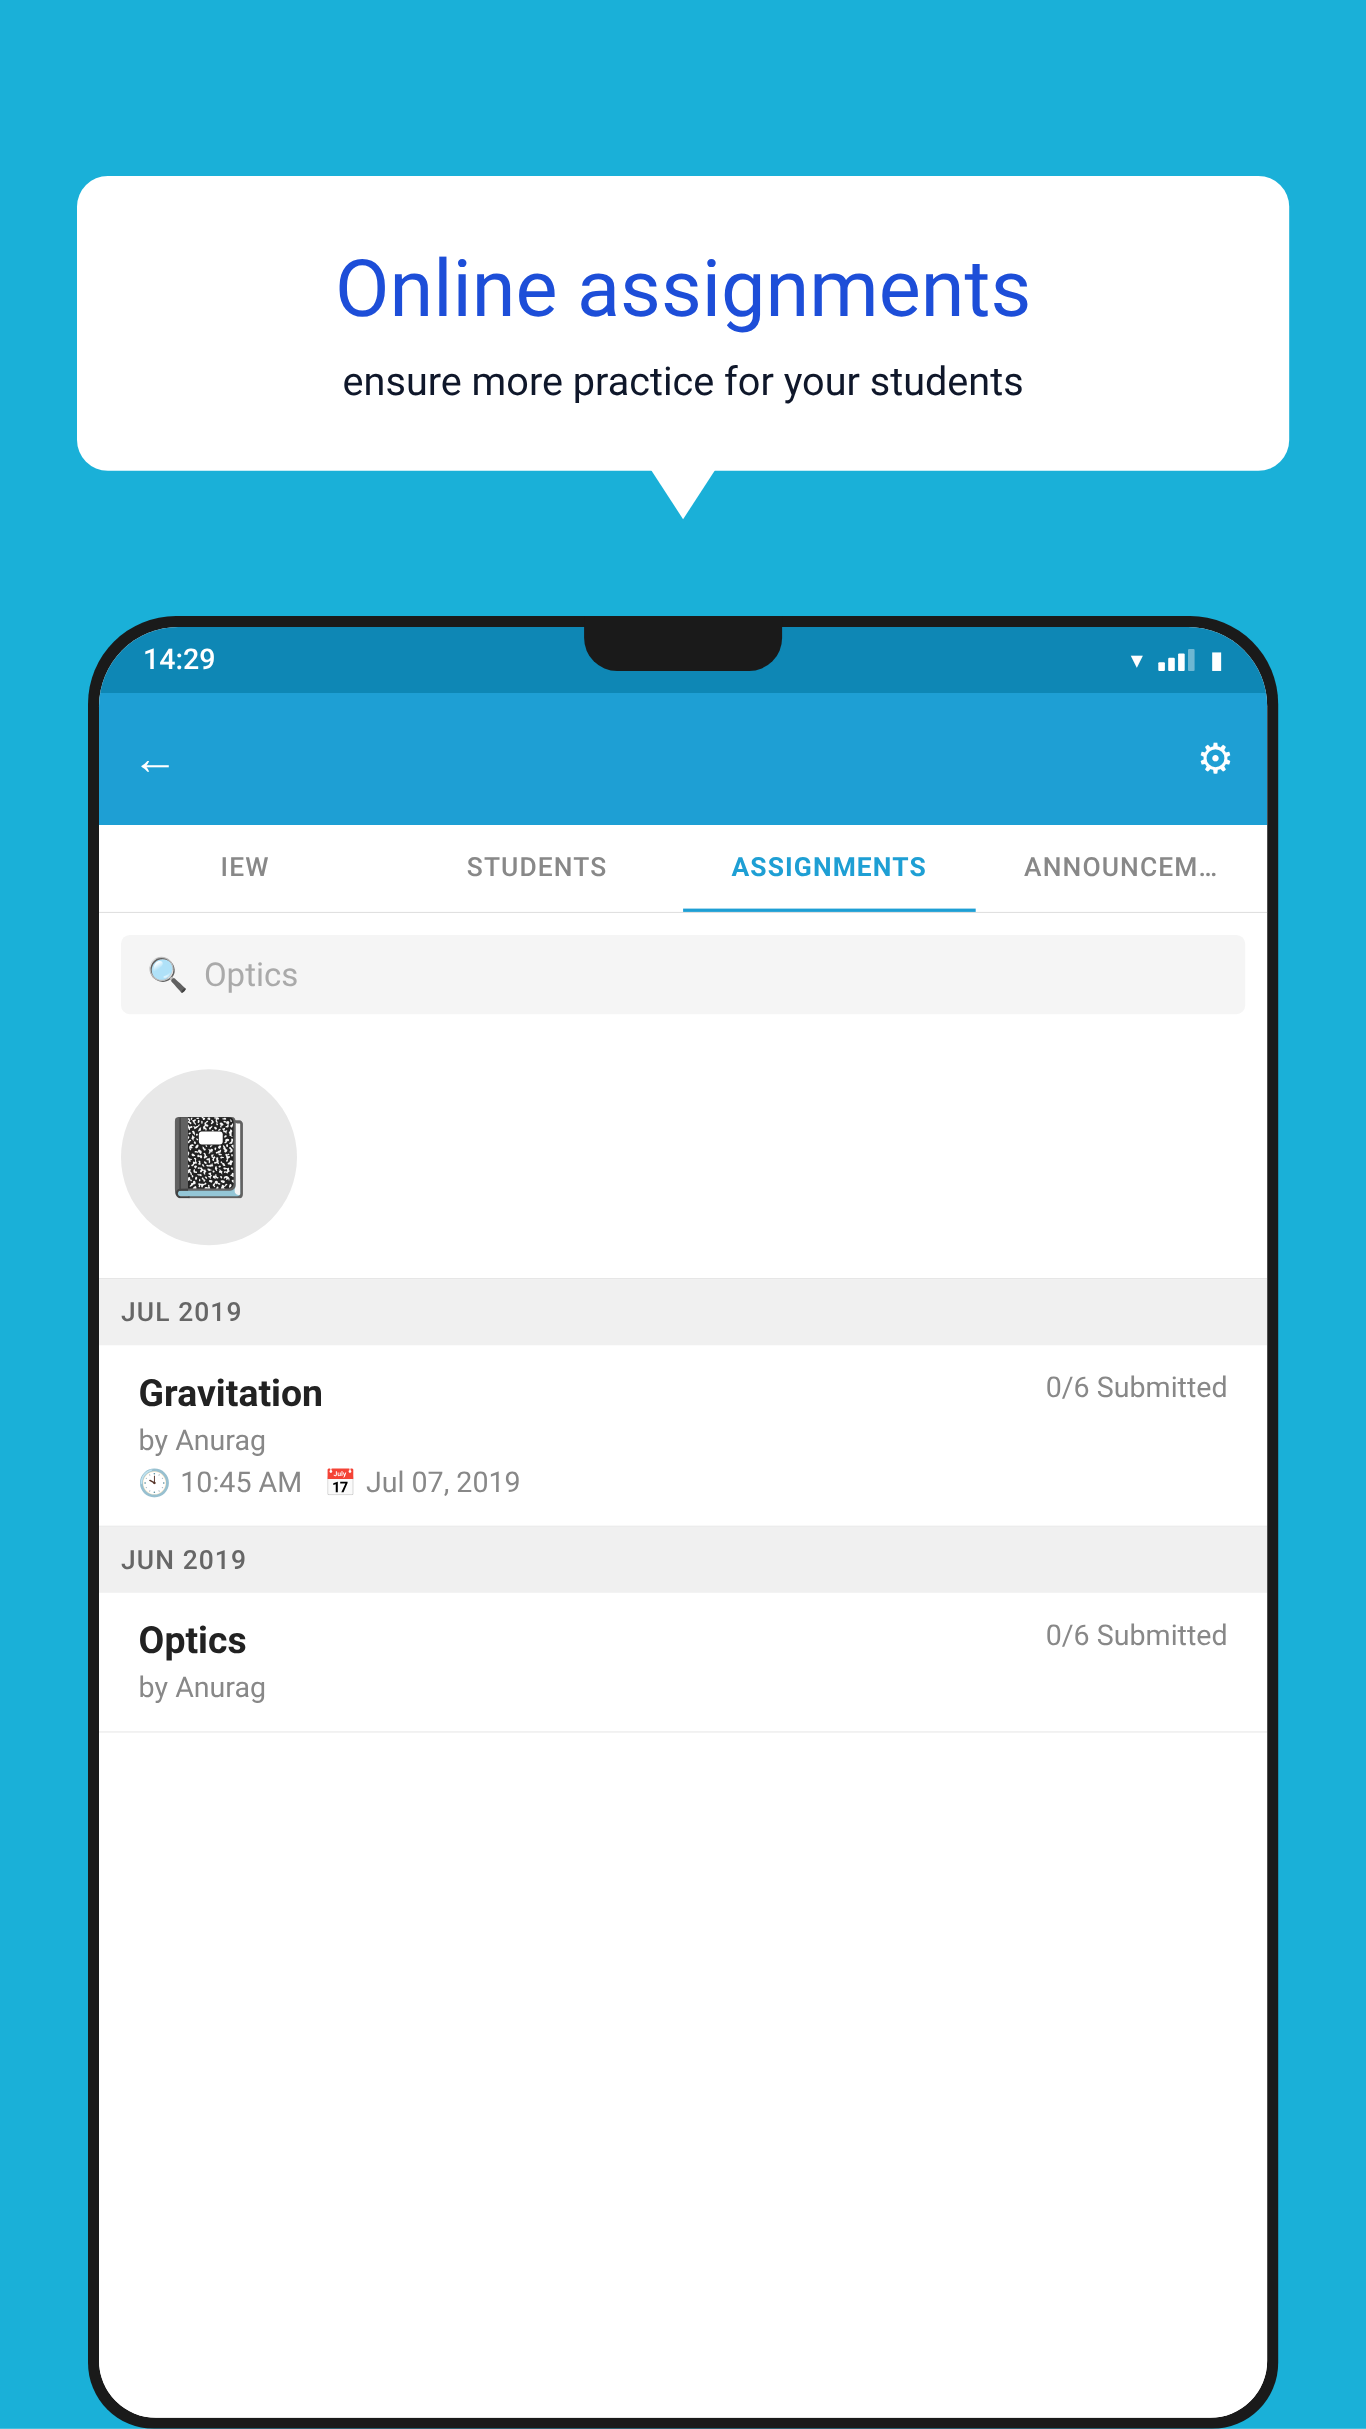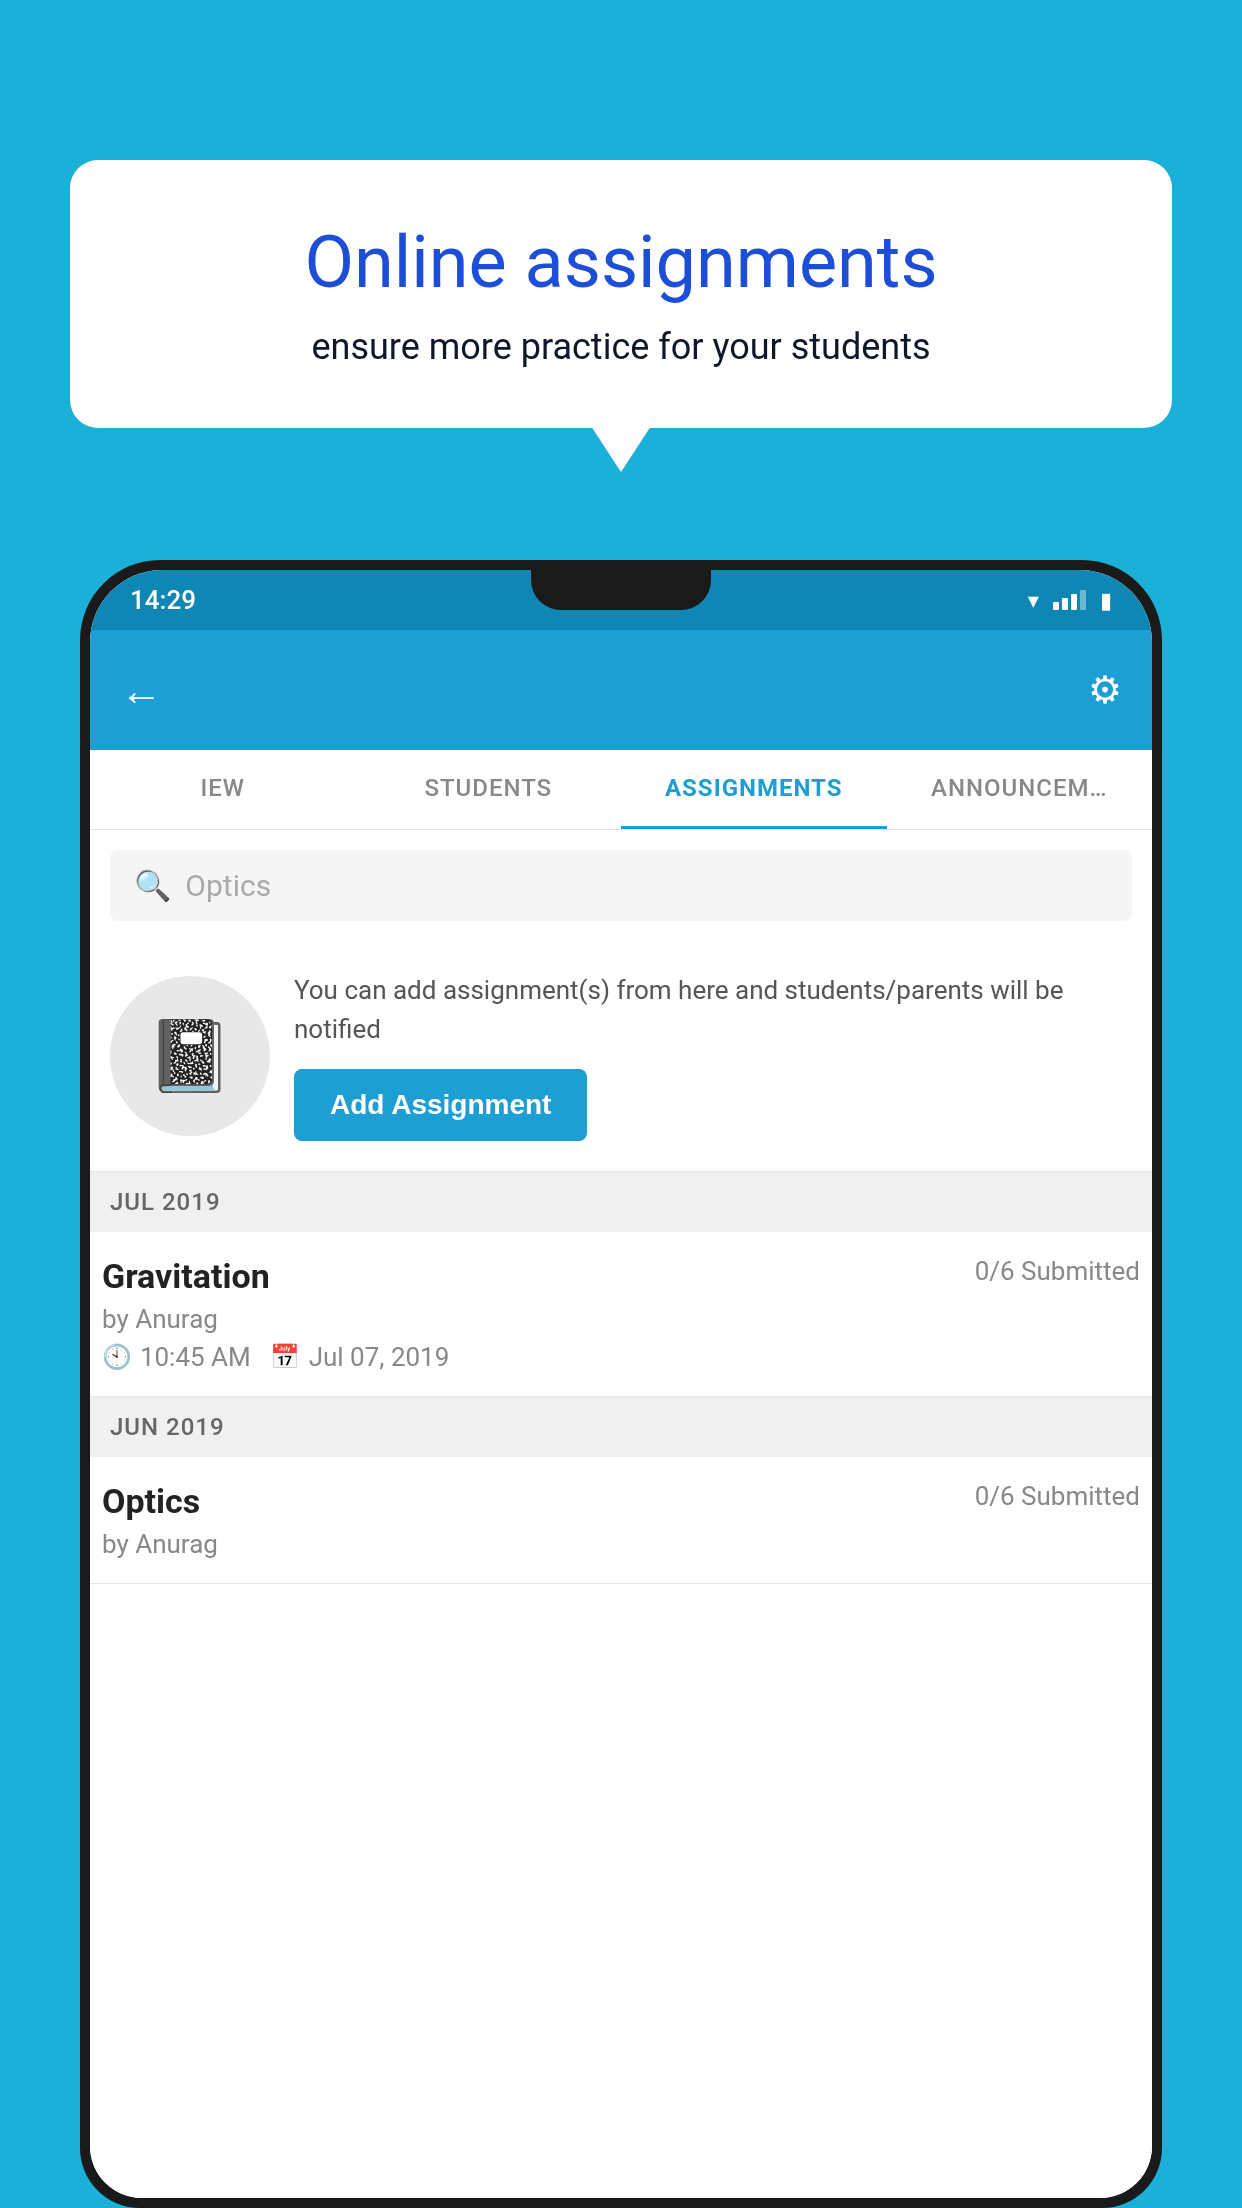--- a/index.html
+++ b/index.html
@@ -291,21 +291,21 @@
       background: #f0f0f0;
       padding: 16px 20px;
       color: #666;
       font-size: 24px;
       font-weight: 500;
       letter-spacing: 1px;
     }
 
     
     .assignment-item {
-      padding: 24px 12px;
+      padding: 24px 36px;
       border-bottom: 1px solid #e8e8e8;
     }
 
     .assignment-item-header {
       display: flex;
       justify-content: space-between;
       align-items: flex-start;
       margin-bottom: 8px;
     }
 
@@ -401,24 +401,20 @@
         <div class="content-area">
 
           <div class="search-bar">
             <span class="search-icon">🔍</span>
             <span class="search-text">Optics</span>
           </div>
 
           <div class="empty-state">
             <div class="assignment-icon-circle">
               <span class="assignment-icon-inner">📓</span>
-            </div>
-            <div class="empty-state-content">
-              <div class="empty-state-text">You can add assignment(s) from here and students/parents will be notified</div>
-              <button class="add-assignment-btn">Add Assignment</button>
             </div>
           </div>
 
           <div class="section-header">
             <span>JUL 2019</span>
           </div>
 
           <div class="assignment-item">
             <div class="assignment-item-header">
               <span class="assignment-name">Gravitation</span>

